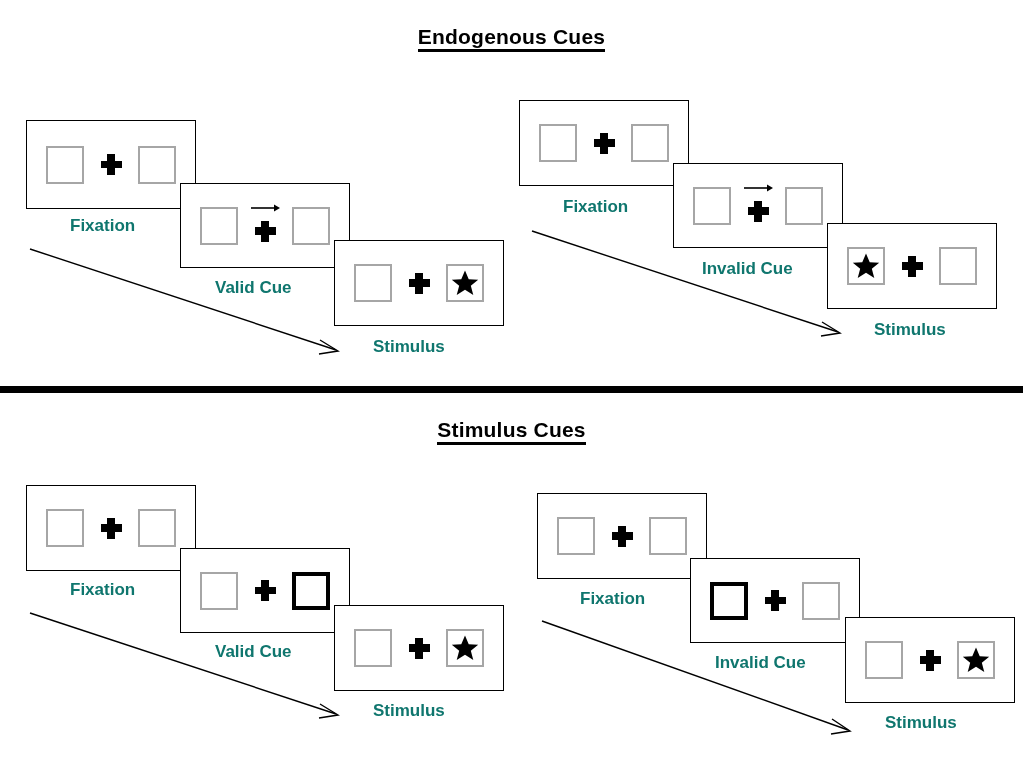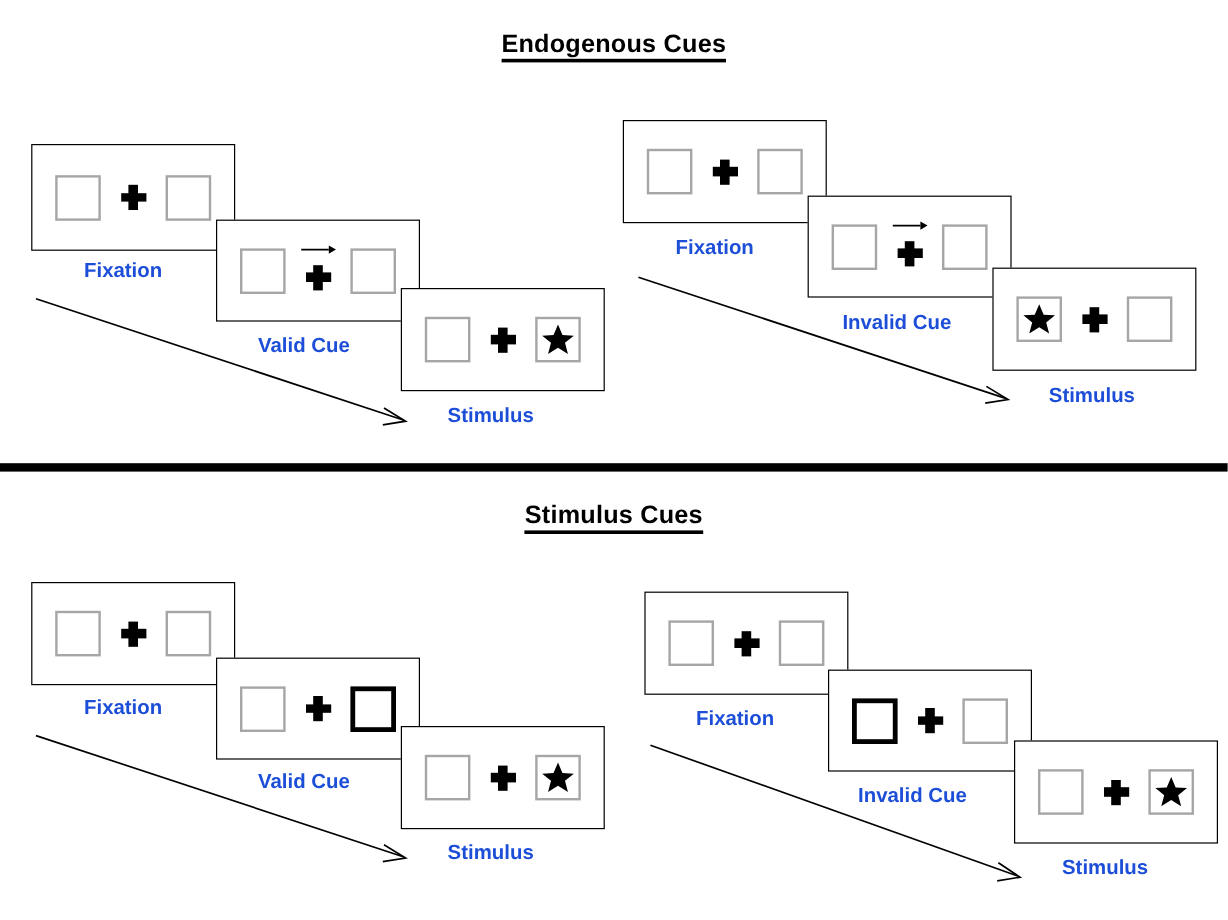--- a/index.html
+++ b/index.html
@@ -116,21 +116,21 @@
     width: 30px;
     height: 11px;
   }
 
   
   .trial-label {
     position: absolute;
     font-size: 17px;
     font-weight: bold;
     white-space: nowrap;
-    color: #1d4ed8;
+    color: #0f766e;
   }
 
   
   .time-arrow {
     position: absolute;
     pointer-events: none;
   }
 </style>
 </head>
 <body>

